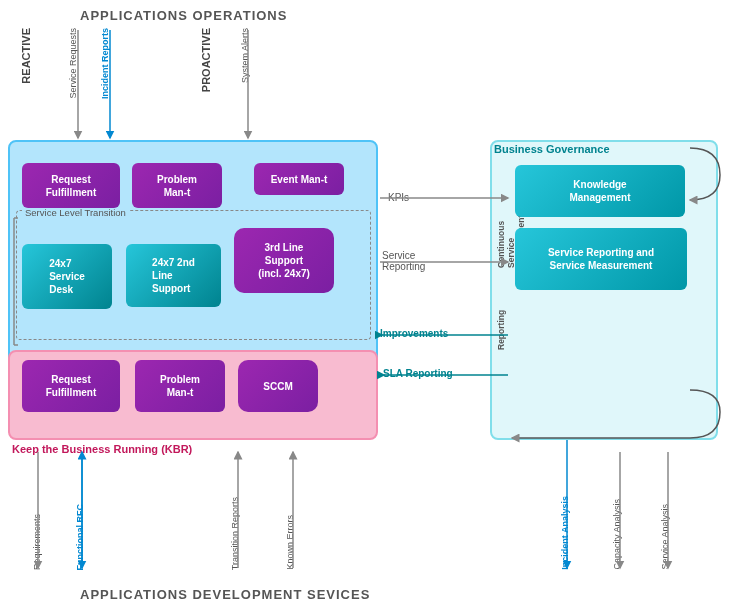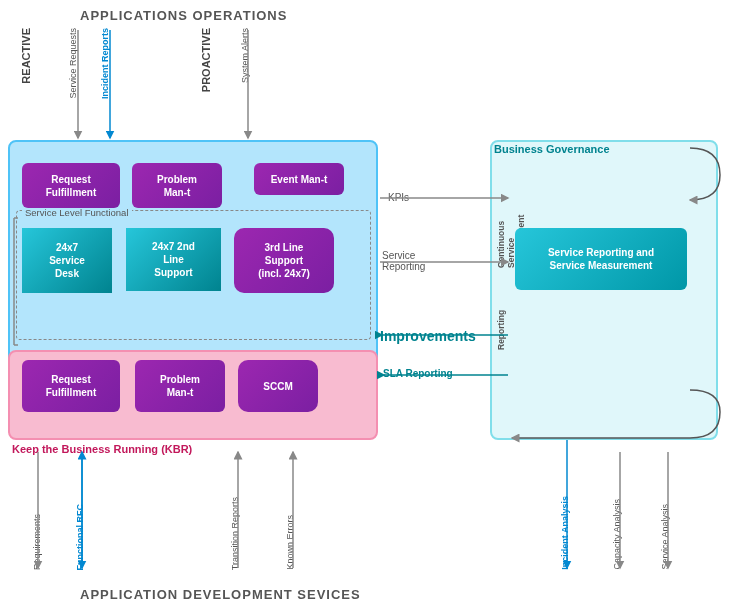--- a/index.html
+++ b/index.html
@@ -152,28 +152,28 @@
       font-size: 10px;
       font-weight: bold;
       line-height: 1.3;
     }
 
     
     .teal-btn {
       position: absolute;
       background: linear-gradient(135deg, #26c6da, #00838f);
       color: #fff;
-      border-radius: 0;
-      text-align: center;
+      border-radius: 6px;
       display: flex;
       align-items: center;
       justify-content: center;
       font-size: 10px;
       font-weight: bold;
       line-height: 1.3;
+      margin-top: 16px;
     }
 
     
     .kbr-btn {
       position: absolute;
       background: linear-gradient(135deg, #9c27b0, #7b1fa2);
       color: #fff;
       border-radius: 6px;
       text-align: center;
       display: flex;
@@ -263,21 +263,21 @@
       left: 388px;
       font-size: 10px;
       color: #555;
     }
 
     
     .improvements-label {
       position: absolute;
       top: 328px;
       left: 380px;
-      font-size: 14px;
+      font-size: 10px;
       color: #00838f;
       font-weight: bold;
     }
 
     
     .sla-label {
       position: absolute;
       top: 368px;
       left: 383px;
       font-size: 10px;
@@ -314,49 +314,50 @@
   <div class="top-arrow-label" style="top:28px; left:68px;">Service Requests</div>
   <div class="top-arrow-label" style="top:28px; left:100px; color:#0288d1; font-weight:bold;">Incident Reports</div>
   <div class="top-arrow-label" style="top:28px; left:240px;">System Alerts</div>
 
   <div class="ksr-box"></div>
 
   <div class="kbr-box"></div>
   <div class="kbr-title">Keep the Business Running (KBR)</div>
 
   <div class="slm-box"></div>
-  <div class="slm-title">Service Level Functional</div>
+  <div class="slm-title">Service Level Transition</div>
 
   <div class="purple-btn" style="top:163px; left:22px; width:98px; height:45px;">Request<br>Fulfillment</div>
   <div class="purple-btn" style="top:163px; left:132px; width:90px; height:45px;">Problem<br>Man-t</div>
   <div class="purple-btn" style="top:163px; left:234px; width:90px; height:32px;margin-left:20px;">Event Man-t</div>
 
   <div class="teal-btn" style="top:228px; left:22px; width:90px; height:65px;">24x7<br>Service<br>Desk</div>
   <div class="teal-btn" style="top:228px; left:126px; width:95px; height:63px;">24x7 2nd<br>Line<br>Support</div>
   <div class="purple-btn" style="top:228px; left:234px; width:100px; height:65px;border-radius:10px;">3rd Line<br>Support<br>(incl. 24x7)</div>
 
   <div class="kbr-btn" style="top:360px; left:22px; width:98px; height:52px;">Request<br>Fulfillment</div>
   <div class="kbr-btn" style="top:360px; left:135px; width:90px; height:52px;">Problem<br>Man-t</div>
   <div class="kbr-btn" style="top:360px; left:238px; width:80px; height:52px;border-radius:10px;">SCCM</div>
 
   <div class="gov-box"></div>
   <div class="gov-title">Business Governance</div>
 
   <div class="csi-label">Continuous<br>Service<br>Improvement</div>
 
   <div class="reporting-label">Reporting</div>
 
+  <div class="gov-btn" style="top:165px; left:515px; width:170px; height:52px;">Knowledge<br>Management</div>
   <div class="gov-btn" style="top:228px; left:515px; width:172px; height:62px;">Service Reporting and<br>Service Measurement</div>
 
   <div class="kpis-label">KPIs</div>
   <div style="position:absolute; top:250px; left:382px; font-size:10px; color:#555;">Service<br>Reporting</div>
   <div class="improvements-label">Improvements</div>
   <div class="sla-label">SLA Reporting</div>
 
-  <div class="app-dev-title">APPLICATION DEVELOPMENT SEVICES</div>
+  <div class="app-dev-title">APPLICATIONS DEVELOPMENT SEVICES</div>
 
   <div class="bottom-v-label" style="bottom:40px; left:32px;">Requirements</div>
   <div class="bottom-v-label blue" style="bottom:40px; left:75px;">Functional RFC</div>
   <div class="bottom-v-label" style="bottom:40px; left:230px;">Transition Reports</div>
   <div class="bottom-v-label" style="bottom:40px; left:285px;">Known Errors</div>
   <div class="bottom-v-label blue" style="bottom:40px; left:560px;">Incident Analysis</div>
   <div class="bottom-v-label" style="bottom:40px; left:612px;">Capacity Analysis</div>
   <div class="bottom-v-label" style="bottom:40px; left:660px;">Service Analysis</div>
 
   <svg class="arrows-svg">

